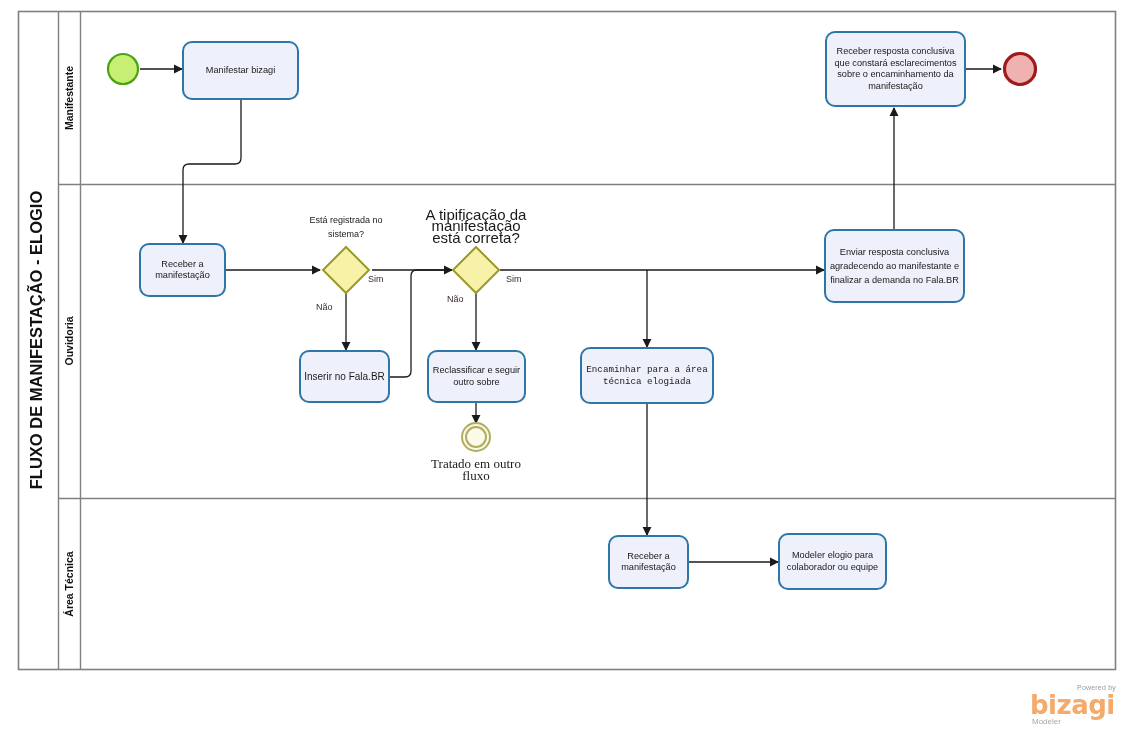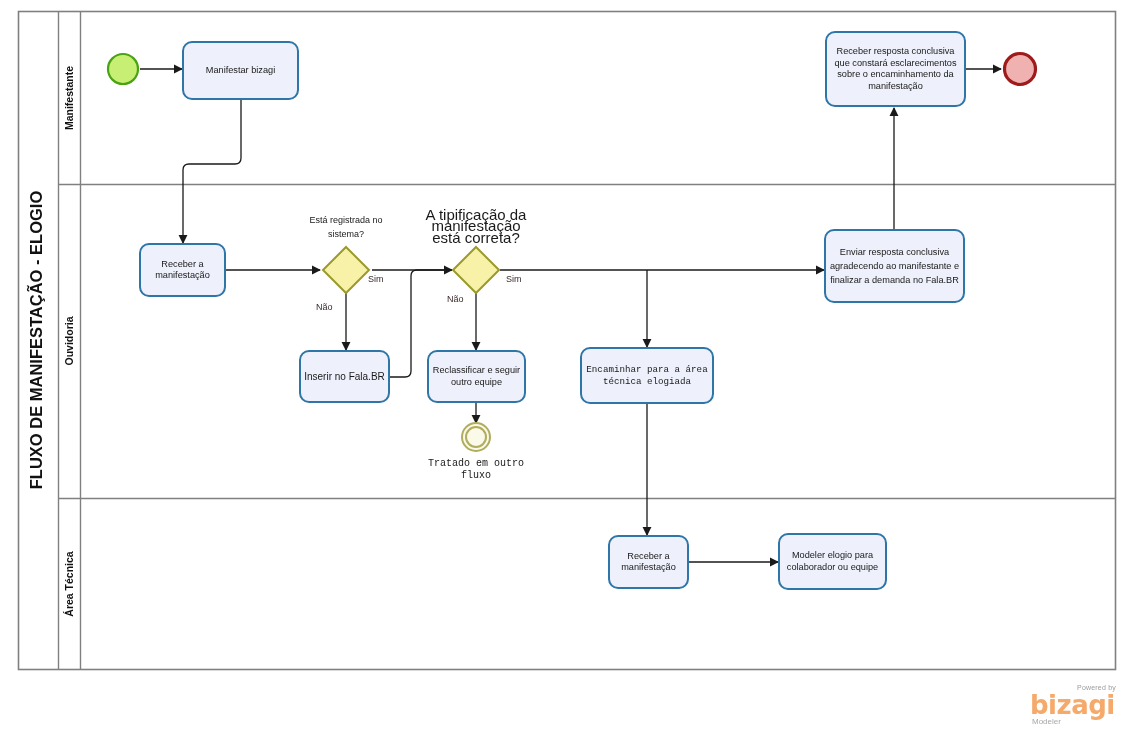--- a/index.html
+++ b/index.html
@@ -176,30 +176,30 @@
     </foreignObject>
   </g>
 
   <text x="506" y="282" font-family="Liberation Sans, sans-serif" font-size="9" fill="#3a2a2a">Sim</text>
   <text x="447" y="302" font-family="Liberation Sans, sans-serif" font-size="9" fill="#3a2a2a">Não</text>
 
   <g>
     <rect x="428" y="351" width="97" height="51" rx="9" ry="9" fill="#eef0fb" stroke="#2e75a8" stroke-width="2"></rect>
     <foreignObject x="431" y="355" width="91" height="43">
       <div xmlns="http://www.w3.org/1999/xhtml" style="width:91px;height:43px;display:flex;align-items:center;justify-content:center;text-align:center;font-family:'Liberation Sans',sans-serif;font-size:9.2px;line-height:11.5px;color:#1a1a1a;">
-        <span>Reclassificar e seguir outro equipe</span>
+        <span>Reclassificar e seguir outro sobre</span>
       </div>
     </foreignObject>
   </g>
 
   <g>
     <circle cx="476" cy="437" r="14" fill="#fbf9e8" stroke="#b0ad5e" stroke-width="2"></circle>
     <circle cx="476" cy="437" r="10" fill="#fbf9e8" stroke="#b0ad5e" stroke-width="2"></circle>
     <foreignObject x="426" y="458" width="100" height="28">
-      <div xmlns="http://www.w3.org/1999/xhtml" style="width:100px;height:28px;display:flex;align-items:flex-start;justify-content:center;text-align:center;font-family:Liberation Mono, monospace;font-size:10px;line-height:11.5px;color:#1a1a1a;">
+      <div xmlns="http://www.w3.org/1999/xhtml" style="width:100px;height:28px;display:flex;align-items:flex-start;justify-content:center;text-align:center;font-family:Liberation Serif, serif;font-size:13px;line-height:11.5px;color:#1a1a1a;">
         <span>Tratado em outro fluxo</span>
       </div>
     </foreignObject>
   </g>
 
   <g>
     <rect x="581" y="348" width="132" height="55" rx="9" ry="9" fill="#eef0fb" stroke="#2e75a8" stroke-width="2"></rect>
     <foreignObject x="585" y="352" width="124" height="47">
       <div xmlns="http://www.w3.org/1999/xhtml" style="width:124px;height:47px;display:flex;align-items:center;justify-content:center;text-align:center;font-family:Liberation Mono, monospace;font-size:9.2px;line-height:11.5px;color:#1a1a1a;">
         <span>Encaminhar para a área técnica elogiada</span>

